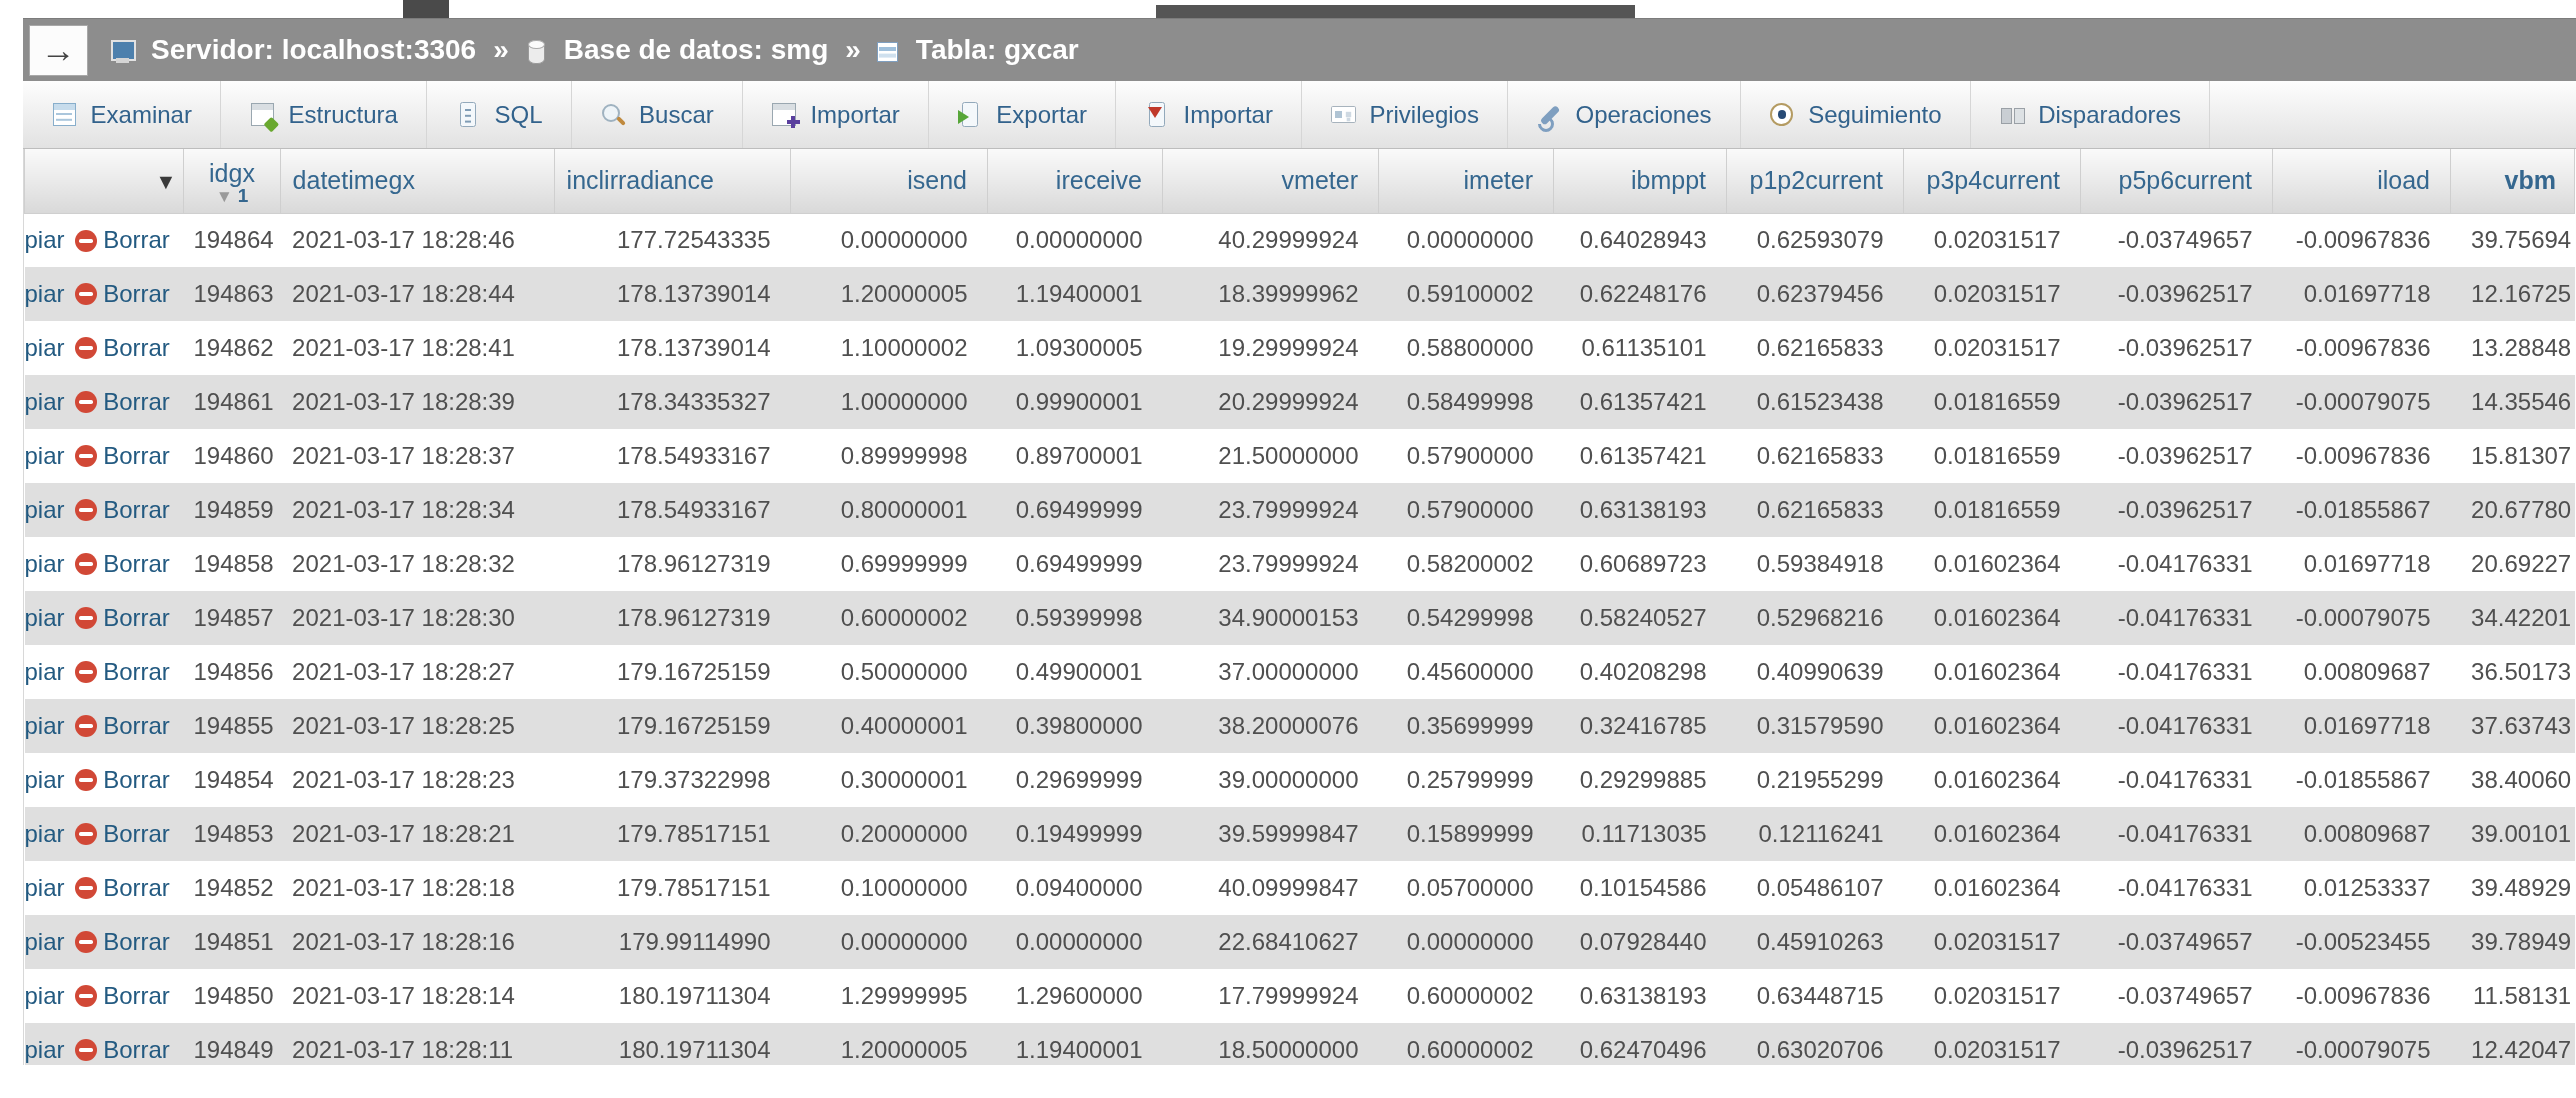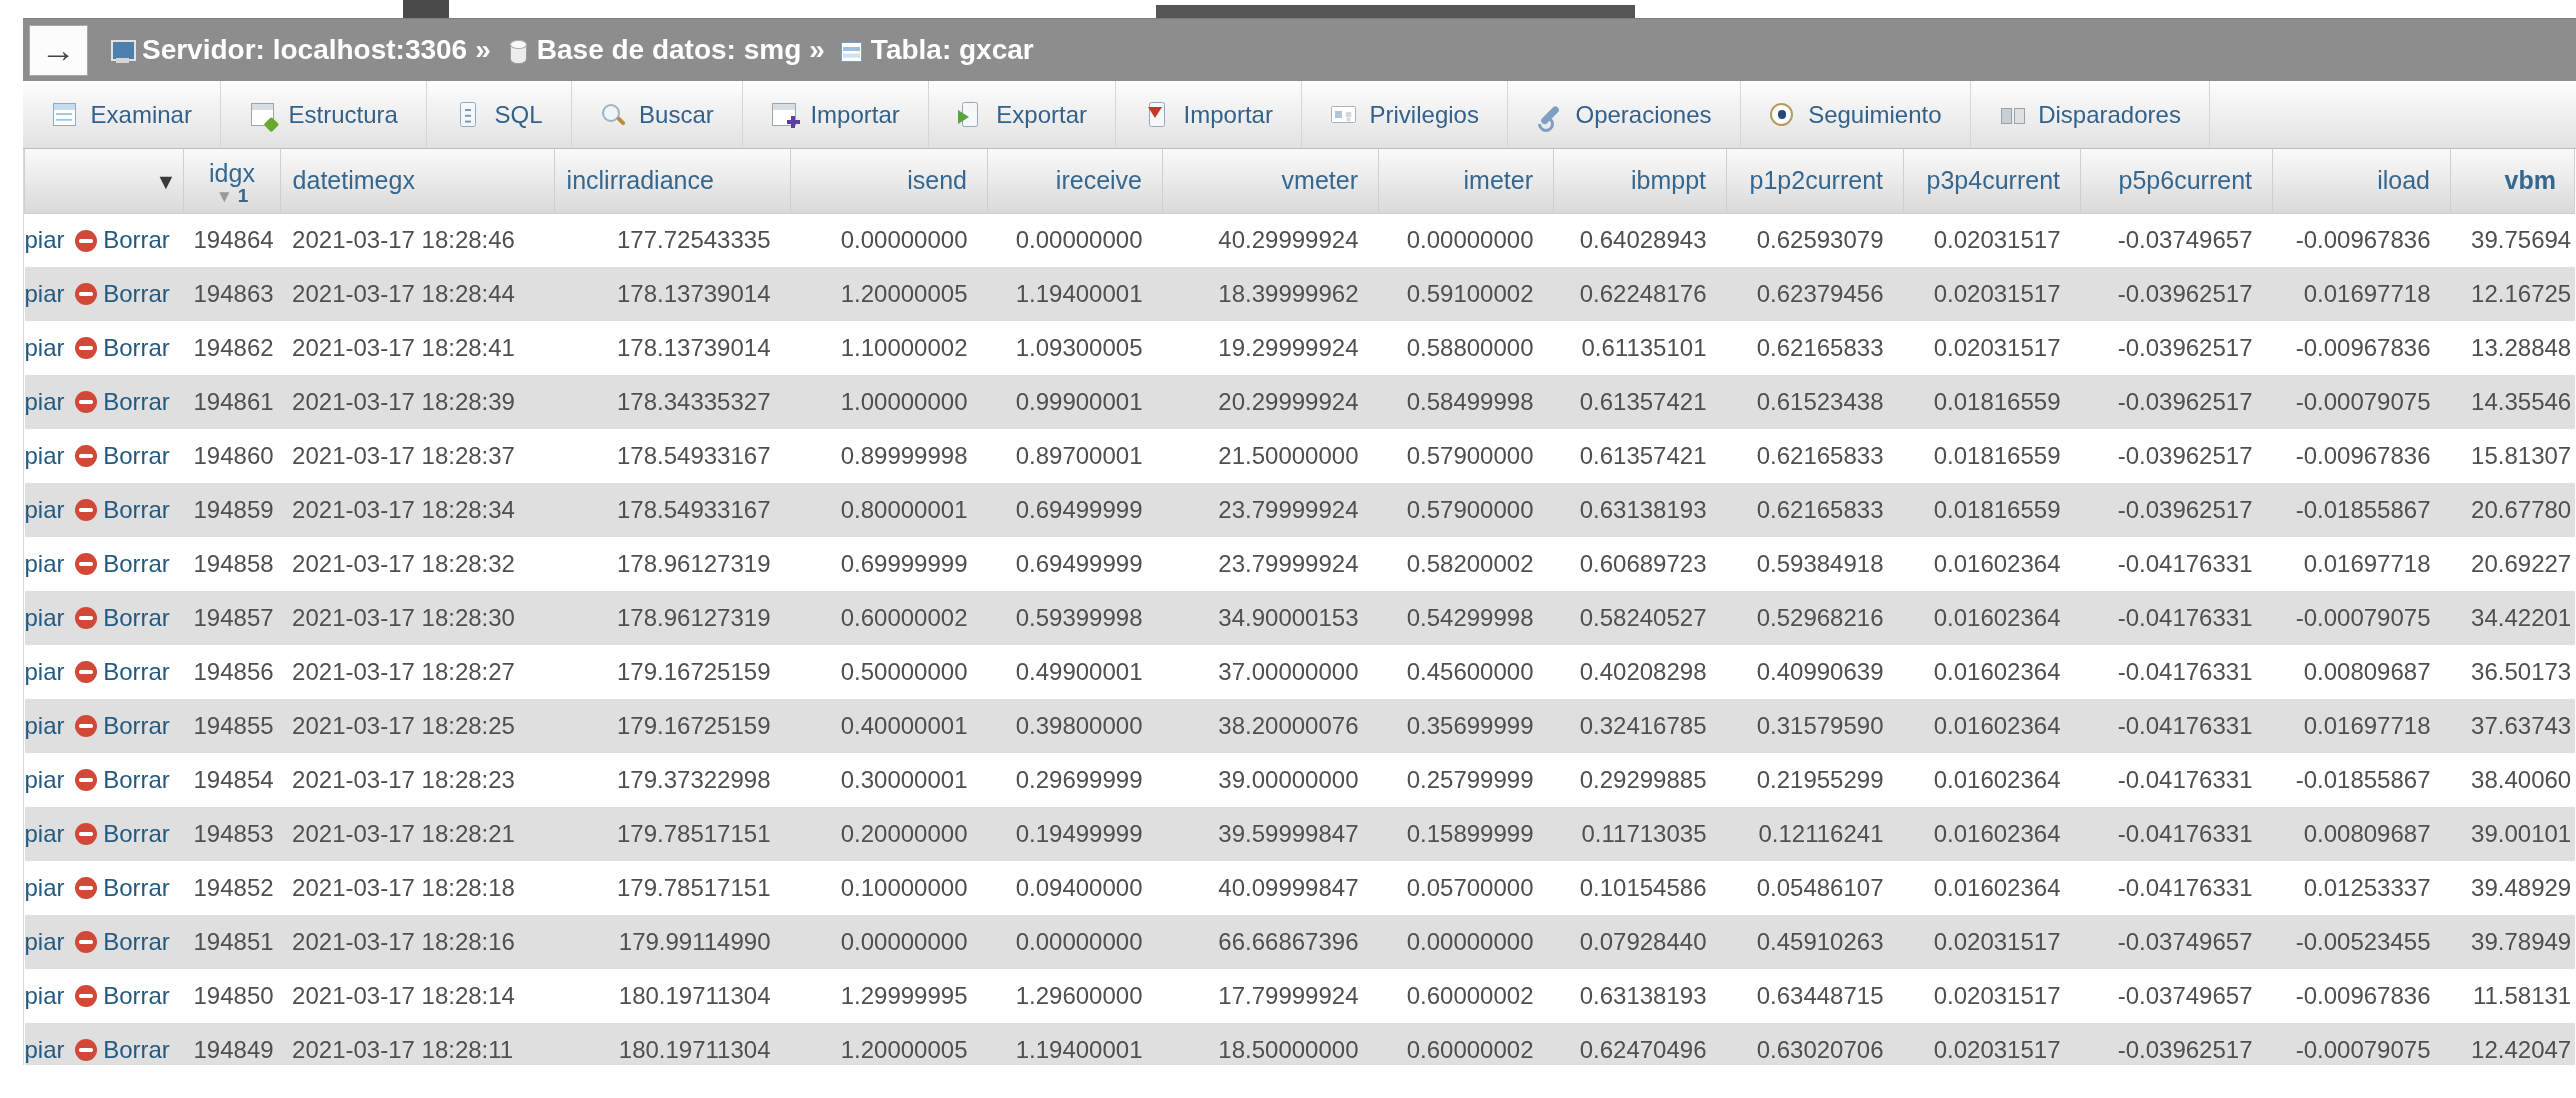--- a/index.html
+++ b/index.html
@@ -10,21 +10,21 @@
   .artifact { position:absolute; background:#4a4a4a; }
   .a1 { left:403px; top:0; width:46px; height:31px; }
   .a2 { left:1156px; top:5px; width:479px; height:13.2px; background:#555; }
 
   
   .topbar { position:absolute; left:23px; top:18px; right:0; height:63px; background:#8d8d8d;
             border-top:0.8px solid #7c7c7c; display:flex; align-items:center; color:#fff;
             font-size:28px; font-weight:bold; }
   .backbox { width:59px; height:51px; background:#fcfcfc; border:0.8px solid #a8a8a8; margin:0 13.2px 0 5.8px;
              display:flex; align-items:center; justify-content:center; color:#444; font-size:35px; font-weight:normal; }
-  .crumb { margin:0 3px; cursor:pointer; }
+  .crumb { margin:0 12px; cursor:pointer; }
   .sep { margin:0 5px; }
   .topbar .ic { margin:0 3.3px 0 8.3px; }
 
   
   .tabbar { position:absolute; left:23px; top:81px; right:0; height:68px;
             background:linear-gradient(#fdfdfd,#e2e2e2); border-bottom:0.8px solid #bdbdbd; display:flex; }
   .tab { display:flex; align-items:center; padding:0 28px; border-right:0.8px solid #d6d6d6;
          color:#32628c; font-size:24px; white-space:nowrap; cursor:pointer; }
   .tab .ic { margin-right:13.2px; }
 
@@ -402,21 +402,21 @@
             <td class="c-num">0.01253337</td>
             <td class="c-num c-last">39.48929</td>
           </tr>
           <tr class="even">
             <td class="c-act"><span class="lnk">piar</span><span class="delico"></span><span class="lnk">Borrar</span></td>
             <td class="c-id">194851</td>
             <td class="c-dt">2021-03-17 18:28:16</td>
             <td class="c-num">179.99114990</td>
             <td class="c-num">0.00000000</td>
             <td class="c-num">0.00000000</td>
-            <td class="c-num">66.66867396</td>
+            <td class="c-num">22.68410627</td>
             <td class="c-num">0.00000000</td>
             <td class="c-num">0.07928440</td>
             <td class="c-num">0.45910263</td>
             <td class="c-num">0.02031517</td>
             <td class="c-num">-0.03749657</td>
             <td class="c-num">-0.00523455</td>
             <td class="c-num c-last">39.78949</td>
           </tr>
           <tr class="odd">
             <td class="c-act"><span class="lnk">piar</span><span class="delico"></span><span class="lnk">Borrar</span></td>

